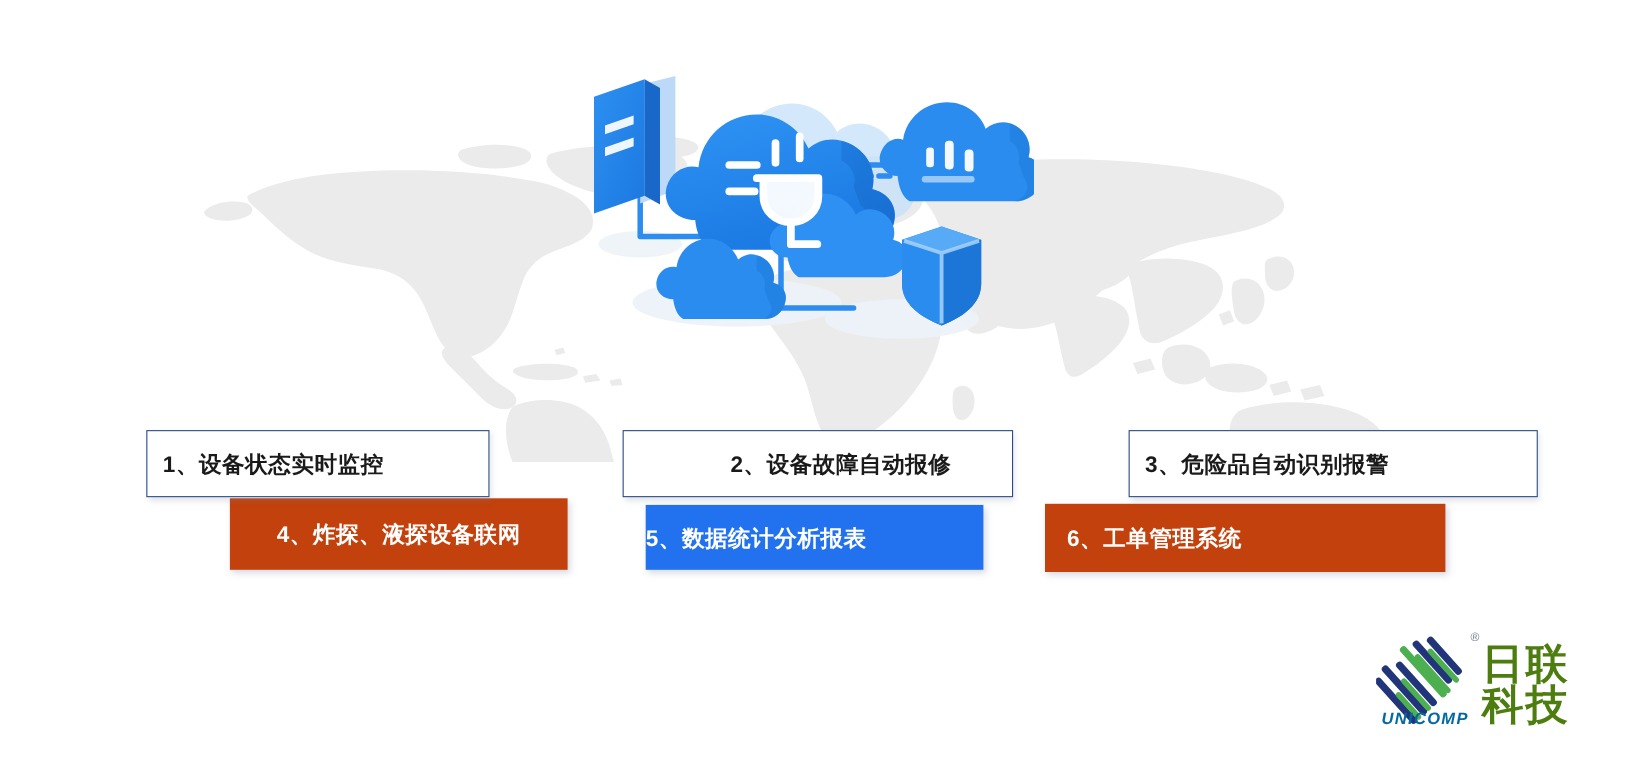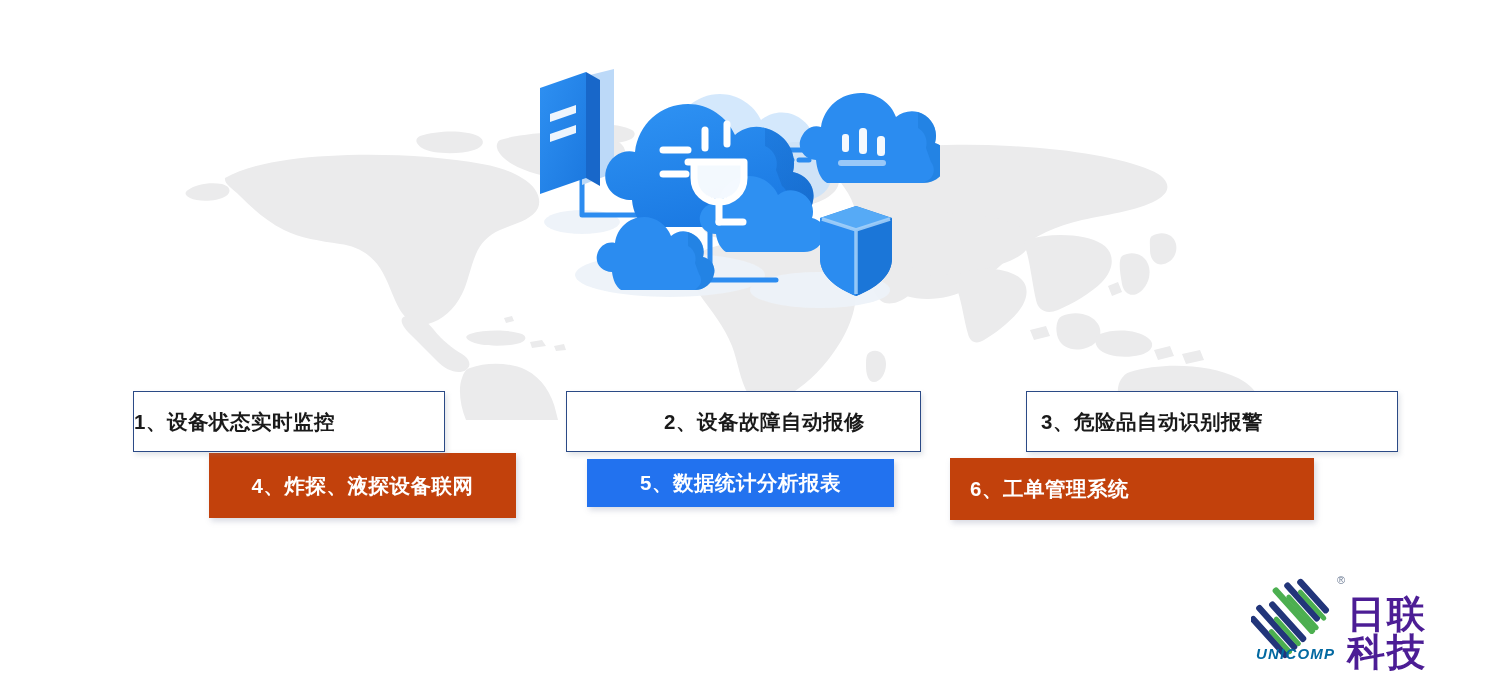--- a/index.html
+++ b/index.html
@@ -64,25 +64,25 @@
     z-index: 2;
   }
   .box-solid-bright {
     background: #2272ef;
     color: #ffffff;
     font-size: 20.5px;
     box-shadow: 2px 3px 6px rgba(110,120,150,0.28);
     z-index: 2;
   }
 
-  #fbox1 { left: 133px;  top: 391px; width: 312px; height: 61px; padding-left: 0; }
+  #fbox1 { left: 133px;  top: 391px; width: 312px; height: 61px; padding-left: 14px; }
   #fbox2 { left: 566px;  top: 391px; width: 355px; height: 61px; justify-content: center; padding-left: 42px; }
   #fbox3 { left: 1026px; top: 391px; width: 372px; height: 61px; padding-left: 14px; }
   #fbox4 { left: 209px;  top: 453px; width: 307px; height: 65px; justify-content: center; }
-  #fbox5 { left: 587px;  top: 459px; width: 307px; height: 48px; justify-content: center; }
+  #fbox5 { left: 587px;  top: 459px; width: 307px; height: 59px; }
   #fbox6 { left: 950px;  top: 458px; width: 364px; height: 62px; padding-left: 20px; }
 
   
   .logo-wrap {
     position: absolute;
     left: 1251px;
     top: 572px;
     width: 205px;
     height: 92px;
     display: flex;
@@ -91,25 +91,24 @@
   .logo-mark { position: relative; width: 92px; height: 92px; flex: none; }
   .logo-text {
     margin-left: 4px;
     margin-top: 12px;
     display: flex;
     flex-direction: column;
   }
   .logo-cn {
     font-size: 38px;
     font-weight: bold;
-    color: #4c1d95;
+    color: #4d7c0f;
     letter-spacing: 2px;
     line-height: 1;
     font-family: "DejaVu Sans", "Liberation Sans", sans-serif;
-    margin-top: 11px;
   }
   .logo-en {
     position: absolute;
     left: 5px;
     bottom: 2px;
     font-size: 15px;
     font-weight: bold;
     font-style: italic;
     letter-spacing: 1.2px;
     color: #0369a1;

